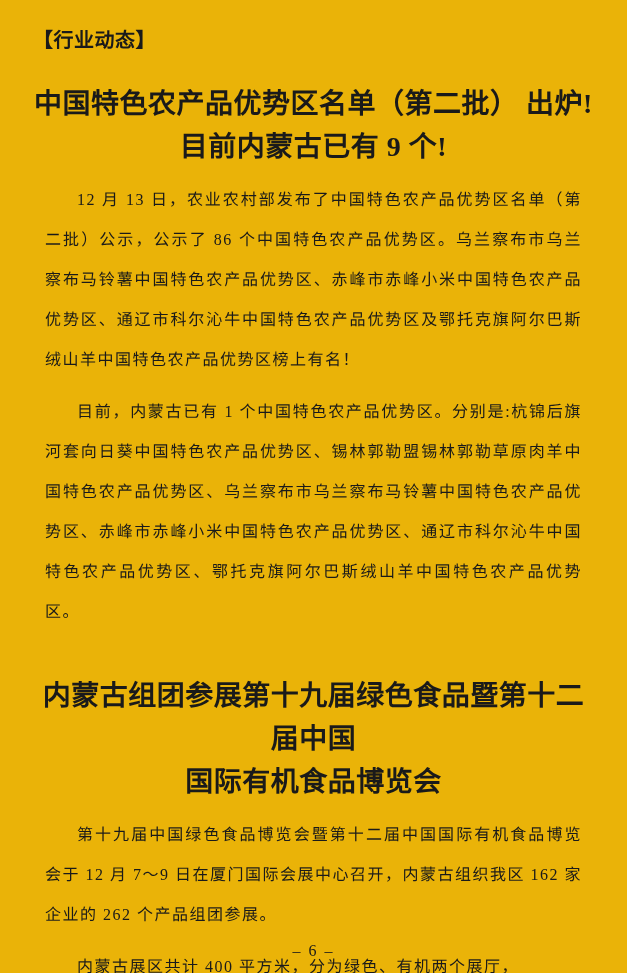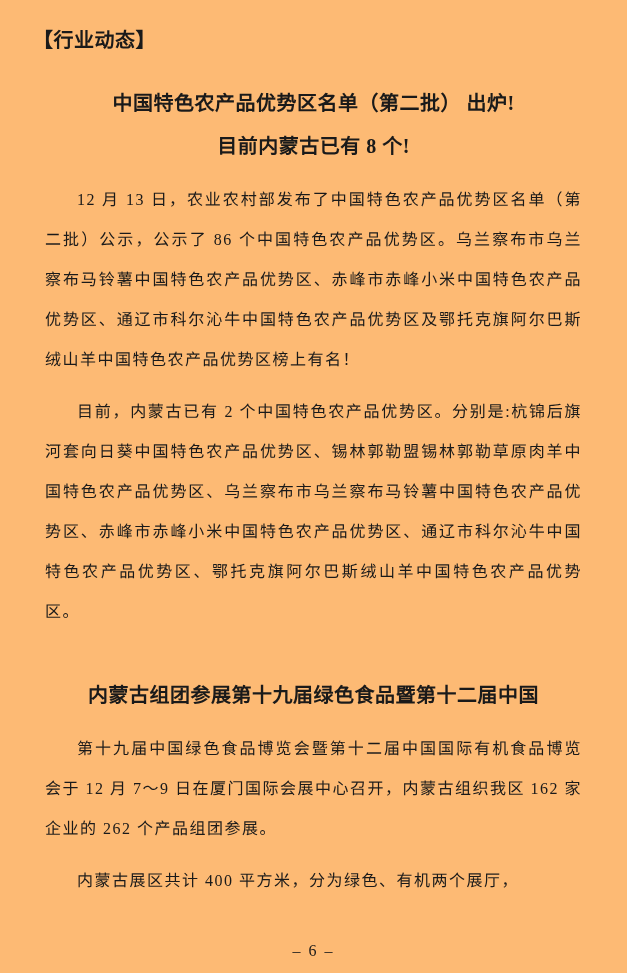--- a/index.html
+++ b/index.html
@@ -5,40 +5,40 @@
   html, body {
     margin: 0;
     padding: 0;
     background: #888;
   }
   .page {
     position: relative;
     width: 627px;
     height: 973px;
     margin: 0 auto;
-    background: #fdba74;
+    background: #eab308;
     color: #1a1a1a;
     box-sizing: border-box;
     padding: 27px 33px 0 33px;
     font-family: "Liberation Serif", "DejaVu Serif", serif;
     overflow: hidden;
   }
   .section-tag {
     font-family: "Liberation Sans", "DejaVu Sans", sans-serif;
     font-weight: 700;
     font-size: 20px;
     line-height: 26px;
     letter-spacing: 0.5px;
     text-align: left;
   }
   .title {
     margin: 0;
     text-align: center;
     font-weight: 700;
-    font-size: 20px;
+    font-size: 28px;
     line-height: 43px;
     letter-spacing: 0.5px;
   }
   .title-a1 { margin-top: 29px; }
   .title-a2 { margin-top: 42px; font-family: Liberation Serif, serif; }
   .title .tline { display: block; }
   .body-para {
     margin: 12px;
     font-size: 16px;
     line-height: 40px;
@@ -60,29 +60,30 @@
 </style>
 </head>
 <body>
 
 <div class="page">
 
   <div class="section-tag">【行业动态】</div>
 
   <h1 class="title title-a1">
     <span class="tline">中国特色农产品优势区名单（第二批） 出炉!</span>
-    <span class="tline">目前内蒙古已有 8 个!</span>
+    <span class="tline">目前内蒙古已有 9 个!</span>
   </h1>
 
   <p class="body-para">12 月 13 日，农业农村部发布了中国特色农产品优势区名单（第二批）公示，公示了 86 个中国特色农产品优势区。乌兰察布市乌兰察布马铃薯中国特色农产品优势区、赤峰市赤峰小米中国特色农产品优势区、通辽市科尔沁牛中国特色农产品优势区及鄂托克旗阿尔巴斯绒山羊中国特色农产品优势区榜上有名！</p>
 
-  <p class="body-para">目前，内蒙古已有 2 个中国特色农产品优势区。分别是:杭锦后旗河套向日葵中国特色农产品优势区、锡林郭勒盟锡林郭勒草原肉羊中国特色农产品优势区、乌兰察布市乌兰察布马铃薯中国特色农产品优势区、赤峰市赤峰小米中国特色农产品优势区、通辽市科尔沁牛中国特色农产品优势区、鄂托克旗阿尔巴斯绒山羊中国特色农产品优势区。</p>
+  <p class="body-para">目前，内蒙古已有 1 个中国特色农产品优势区。分别是:杭锦后旗河套向日葵中国特色农产品优势区、锡林郭勒盟锡林郭勒草原肉羊中国特色农产品优势区、乌兰察布市乌兰察布马铃薯中国特色农产品优势区、赤峰市赤峰小米中国特色农产品优势区、通辽市科尔沁牛中国特色农产品优势区、鄂托克旗阿尔巴斯绒山羊中国特色农产品优势区。</p>
 
   <h2 class="title title-a2">
     <span class="tline">内蒙古组团参展第十九届绿色食品暨第十二届中国</span>
+    <span class="tline">国际有机食品博览会</span>
   </h2>
 
   <p class="body-para">第十九届中国绿色食品博览会暨第十二届中国国际有机食品博览会于 12 月 7～9 日在厦门国际会展中心召开，内蒙古组织我区 162 家企业的 262 个产品组团参展。</p>
 
   <p class="body-para">内蒙古展区共计 400 平方米，分为绿色、有机两个展厅，</p>
 
   <div class="page-footer">– 6 –</div>
 
 </div>
 

